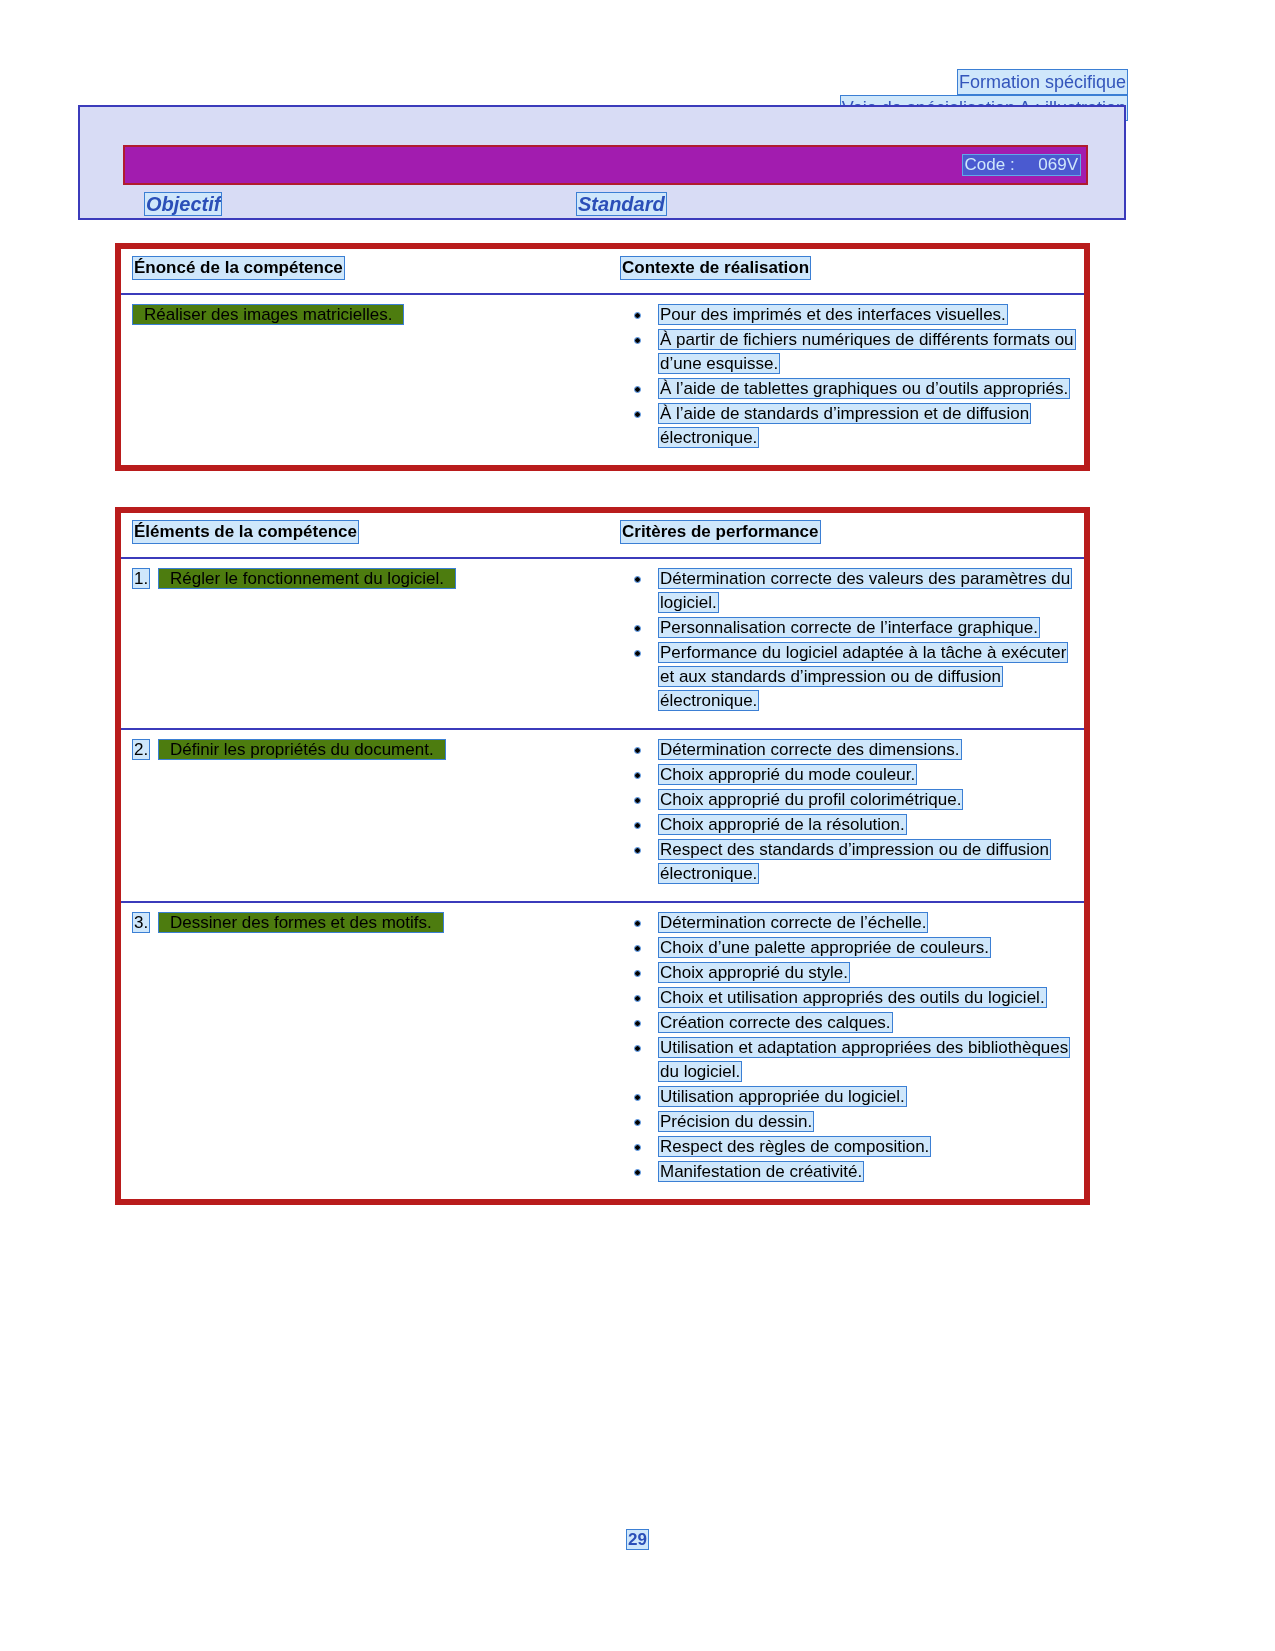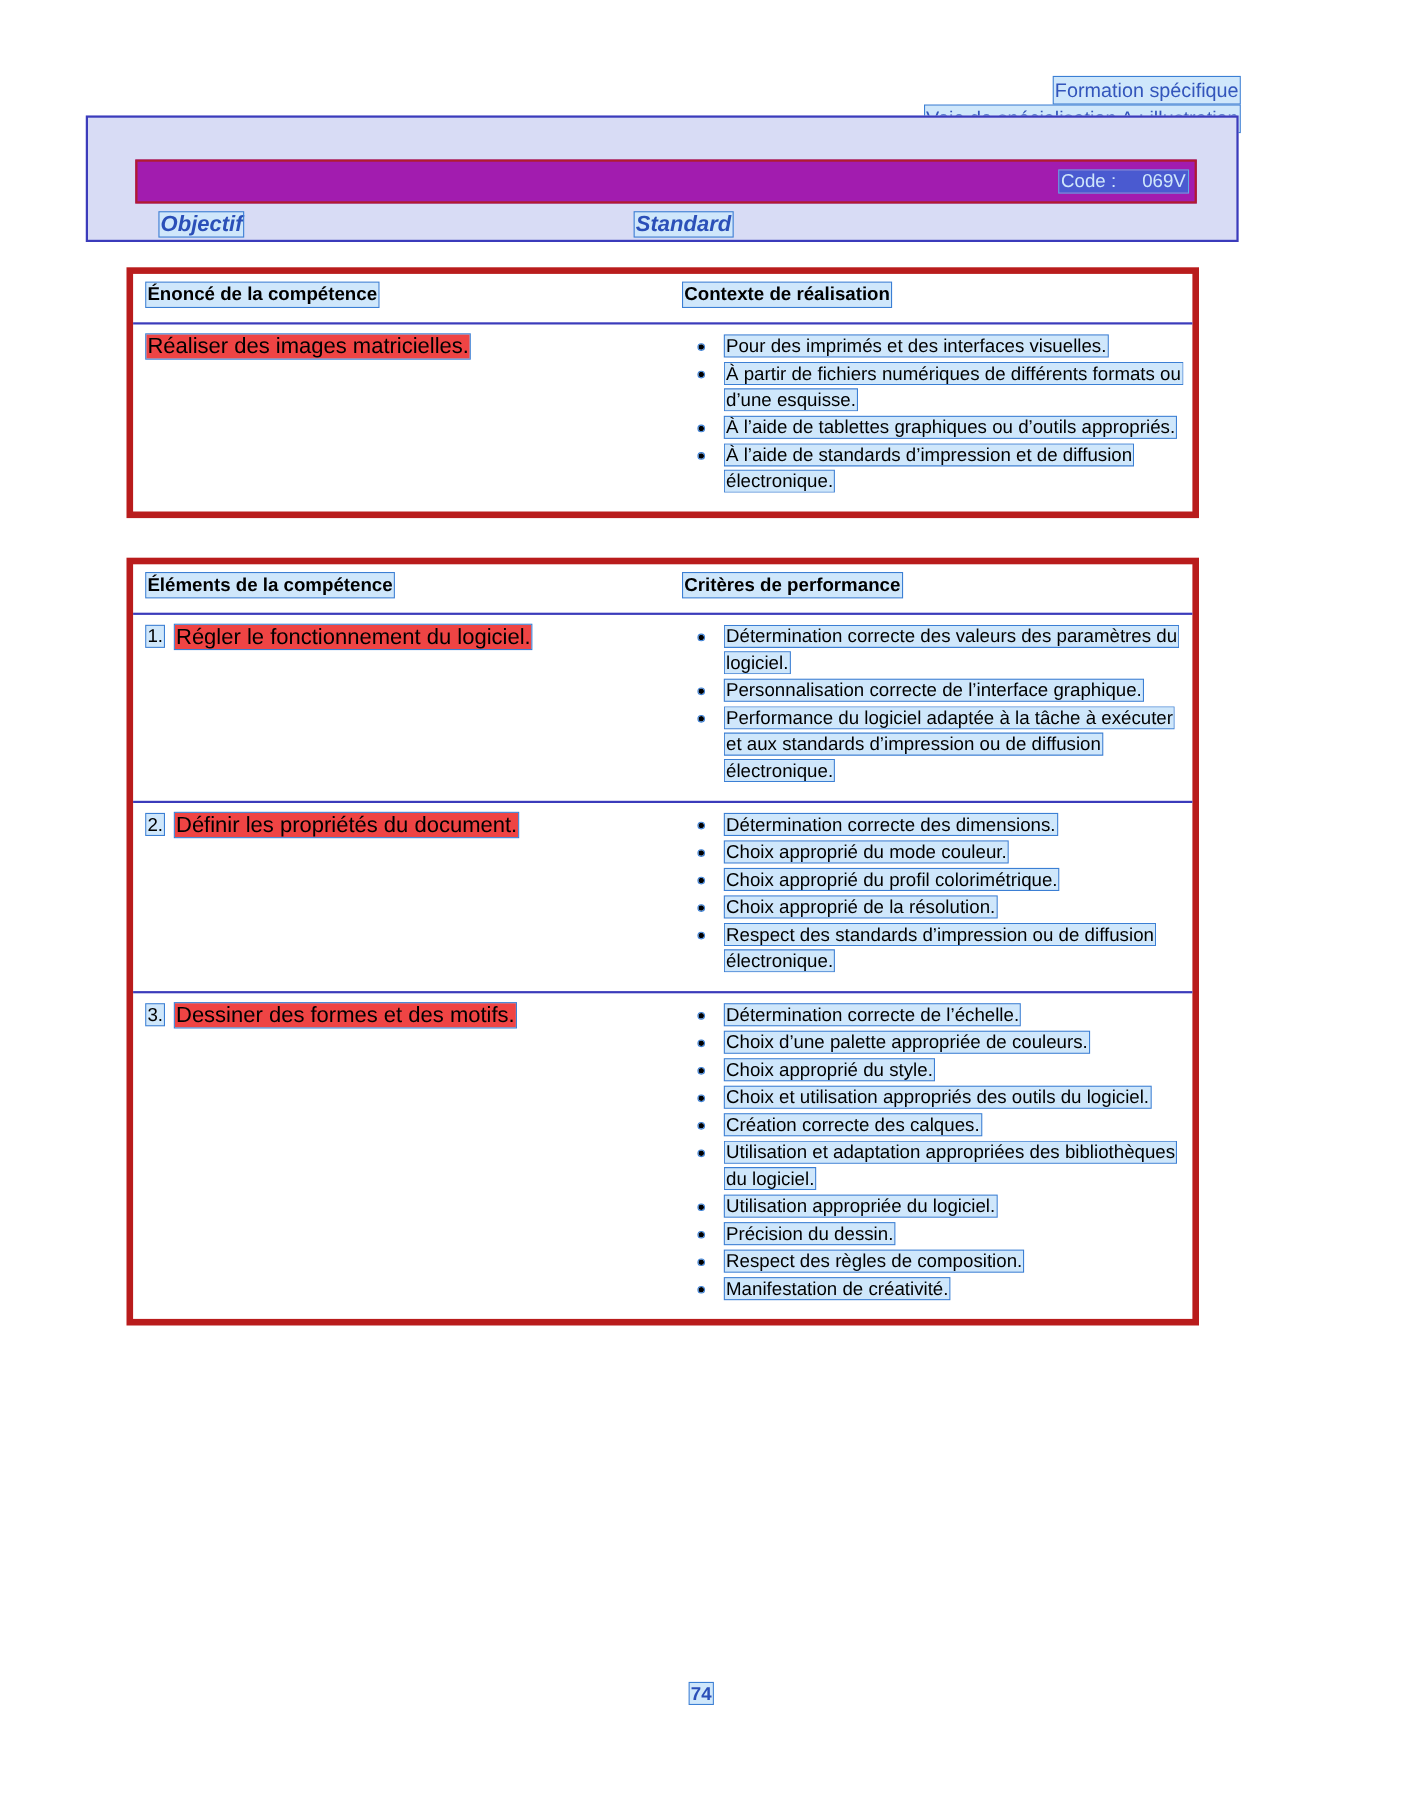--- a/index.html
+++ b/index.html
@@ -120,25 +120,25 @@
     font-size: 17px;
     font-weight: bold;
     display: inline-block;
     background: #cfe7fb;
     outline: 1px solid #3b7fd4;
     padding: 0 1px;
     line-height: 22px;
   }
 
   .cell-text {
-    font-size: 20px;
+    font-size: 17px;
     display: inline;
-    background: #ef4444;
-    outline: 1px solid #3b7fd4;
-    padding: 0 1px;
+    background: #4d7c0f;
+    outline: 1px solid #3b7fd4;
+    padding: 0 11px;
     line-height: 24px;
     box-decoration-break: clone;
     -webkit-box-decoration-break: clone;
   }
 
   .elem-line {
     display: flex;
     font-size: 17px;
     line-height: 24px;
   }
@@ -310,16 +310,16 @@
           <li><span class="txt">Utilisation appropriée du logiciel.</span></li>
           <li><span class="txt">Précision du dessin.</span></li>
           <li><span class="txt">Respect des règles de composition.</span></li>
           <li><span class="txt">Manifestation de créativité.</span></li>
         </ul>
       </div>
     </div>
   </div>
 
   <div class="page-number">
-    <span>74</span>
+    <span>29</span>
   </div>
 
 </div>
 
 </body></html>

